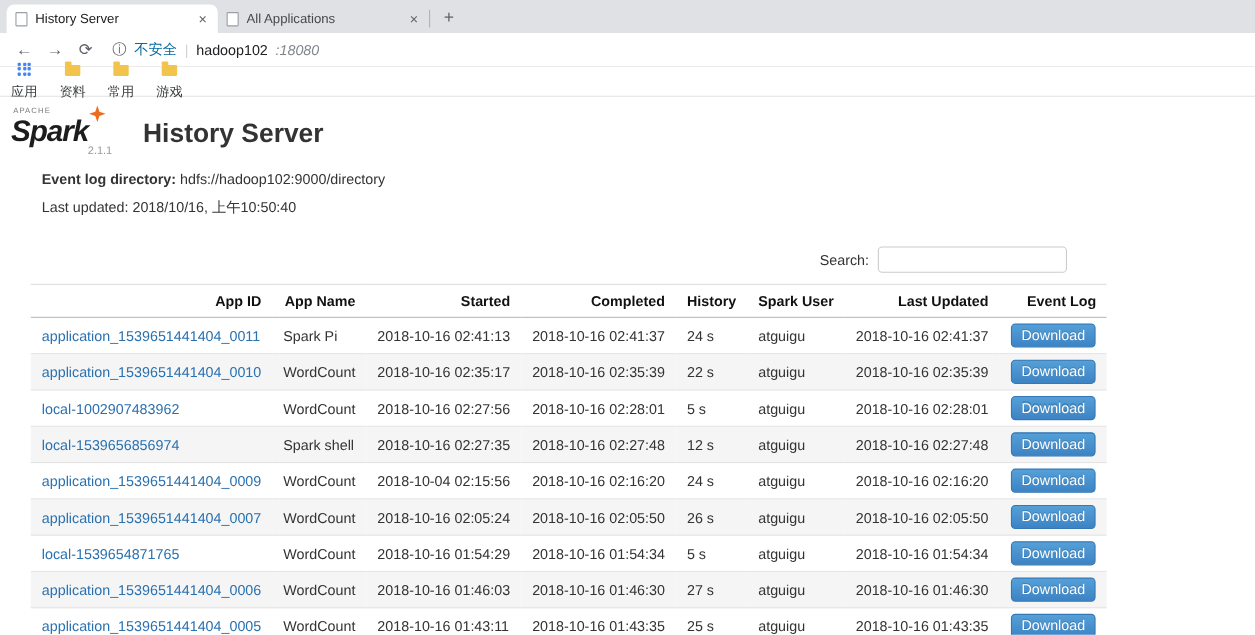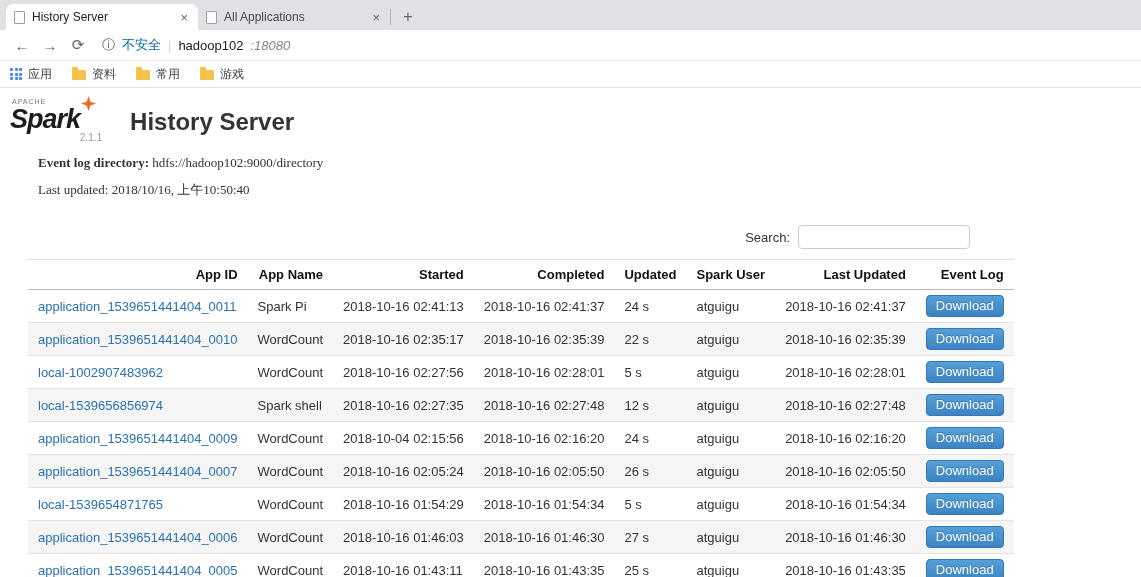--- a/index.html
+++ b/index.html
@@ -54,40 +54,40 @@
   .info-icon { color: #5f6368; font-size: 13px; cursor: pointer; }
   .security-text { color: #0369a1; }
   .url-sep { color: #d0d3d6; }
   .url-host { color: #202124; }
   .url-port { color: #80868b; font-style: italic; }
 
   .bookmarks-bar {
     height: 27px; background: #fff; display: flex; align-items: center;
     padding: 0 10px; gap: 20px; border-bottom: 1px solid #e3e3e3;
   }
-  .bookmark { display: flex; align-items: center; gap: 6px; font-size: 12px; color: #3c4043; cursor: pointer; }
+  .bookmark { display: flex; align-items: center; gap: 6px; font-size: 12px; color: #3c4043; cursor: pointer; flex-direction: column; }
   .apps-grid { width: 12px; height: 12px; display: grid; grid-template-columns: repeat(3,1fr); gap: 1.5px; }
   .apps-grid span { background: #4285f4; border-radius: 1px; }
   .folder-icon { width: 14px; height: 10px; background: #f3c44c; border-radius: 1px; position: relative; margin-top: 2px; }
   .folder-icon::before {
     content: ""; position: absolute; top: -3px; left: 0; width: 6px; height: 3px;
     background: #f3c44c; border-radius: 1px 1px 0 0;
   }
 
   
   .page { padding: 6px 0 0 0; }
   .brand-row { display: flex; align-items: center; margin: 4px 0 6px 10px; }
   .spark-logo { position: relative; padding: 6px 18px 10px 0; }
   .apache-word { position: absolute; top: 0; left: 2px; font-size: 7px; letter-spacing: 1px; color: #777; }
   .spark-word { font-size: 27px; font-weight: bold; font-style: italic; color: #1c1c1c; letter-spacing: -1px; }
   .spark-star { position: absolute; top: -2px; right: 2px; }
   .spark-version { position: absolute; bottom: 2px; right: -4px; font-size: 10px; color: #999; }
   .page-title { font-size: 24px; font-weight: bold; color: #333; margin: 0 0 0 32px; }
 
-  .meta-line { margin: 10px 0 0 38px; font-size: 13px; color: #333; font-family: Liberation Serif, serif; }
+  .meta-line { margin: 10px 0 0 38px; font-size: 13px; color: #333; }
   .meta-line .bold { font-weight: bold; }
 
   .search-row {
     width: 942px; margin: 26px 0 10px 28px;
     display: flex; align-items: center; justify-content: flex-end; gap: 8px; font-size: 13px;
   }
   .search-input {
     width: 172px; height: 24px; border: 1px solid #ccc; border-radius: 4px;
     font-size: 13px; padding: 2px 6px; font-family: "Liberation Sans", sans-serif;
   }
@@ -210,21 +210,21 @@
         <col class="c6">
         <col class="c7">
         <col class="c8">
     </colgroup>
     <thead>
       <tr>
           <th>App ID</th>
           <th>App Name</th>
           <th>Started</th>
           <th>Completed</th>
-          <th>Updated</th>
+          <th>History</th>
           <th>Spark User</th>
           <th>Last Updated</th>
           <th>Event Log</th>
         </tr>
     </thead>
     <tbody>
         <tr>
           <td><a class="app-link">application_1539651441404_0011</a></td>
           <td>Spark Pi</td>
           <td>2018-10-16 02:41:13</td>

